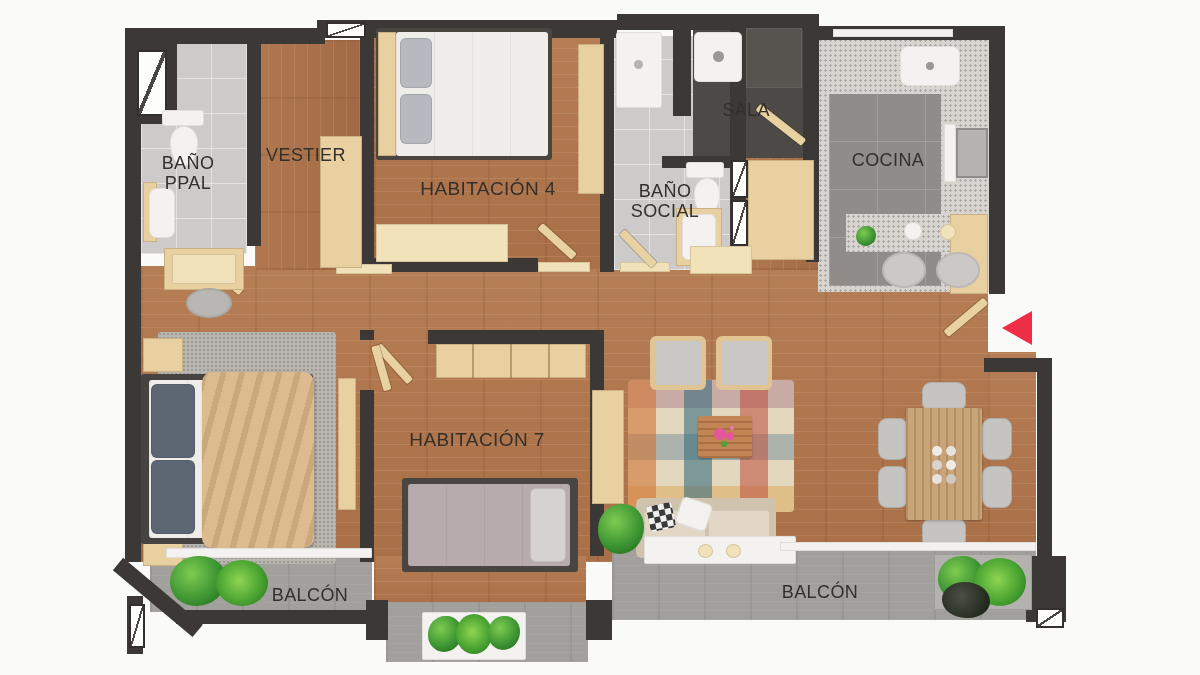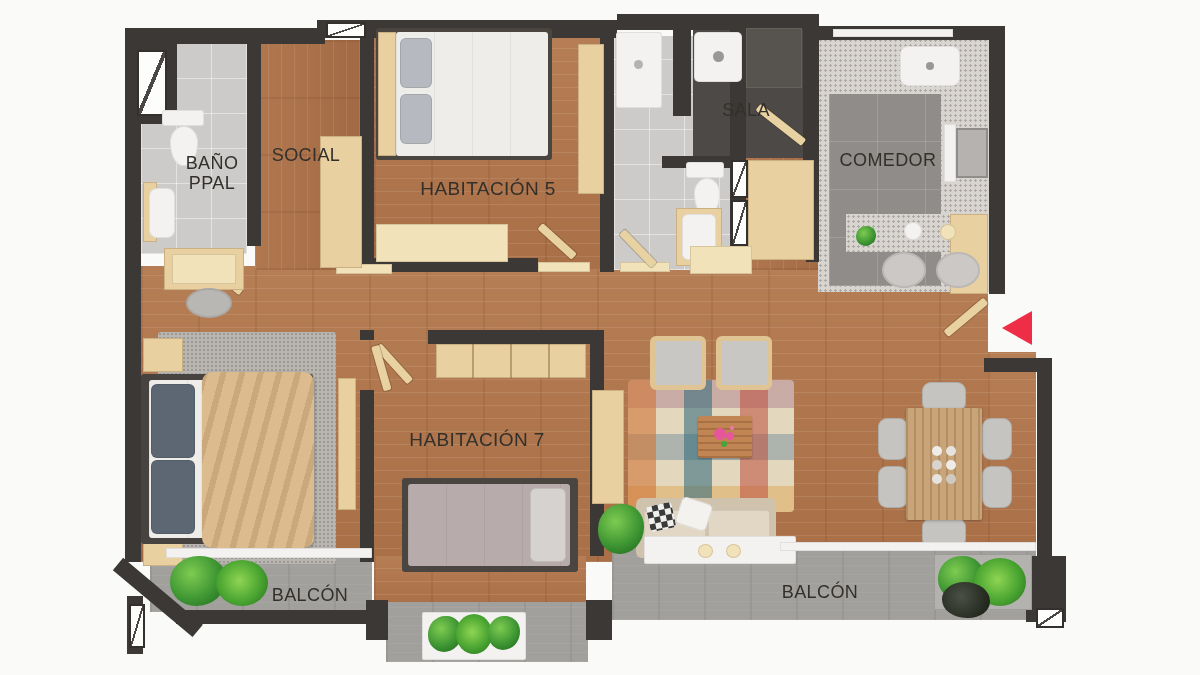--- a/index.html
+++ b/index.html
@@ -229,22 +229,23 @@
   <div class="plant" style="left:938px;top:556px;width:46px;height:44px;"></div>
   <div class="plant-palm" style="left:974px;top:558px;width:52px;height:48px;"></div>
   <div class="plant-dark" style="left:942px;top:582px;width:48px;height:36px;"></div>
   <div class="wht" style="left:422px;top:612px;width:104px;height:48px;border-radius:2px;"></div>
   <div class="plant" style="left:428px;top:616px;width:34px;height:36px;"></div>
   <div class="plant-palm" style="left:456px;top:614px;width:36px;height:40px;"></div>
   <div class="plant" style="left:488px;top:616px;width:32px;height:34px;"></div>
 
   <div class="arrow-left" style="left:1002px;top:311px;"></div>
 
-  <div class="lbl wrap" style="left:212px;top:173px;width:86px;">BAÑO PPAL</div>
-  <div class="lbl" style="left:306px;top:155px;">SOCIAL</div>
-  <div class="lbl big" style="left:488px;top:189px;">HABITACIÓN 5</div>
+  <div class="lbl wrap" style="left:188px;top:173px;width:86px;">BAÑO PPAL</div>
+  <div class="lbl" style="left:306px;top:155px;">VESTIER</div>
+  <div class="lbl big" style="left:488px;top:189px;">HABITACIÓN 4</div>
+  <div class="lbl wrap" style="left:665px;top:201px;width:96px;">BAÑO SOCIAL</div>
   <div class="lbl" style="left:746px;top:110px;">SALA</div>
-  <div class="lbl" style="left:888px;top:160px;">COMEDOR</div>
+  <div class="lbl" style="left:888px;top:160px;">COCINA</div>
   <div class="lbl big" style="left:477px;top:440px;">HABITACIÓN 7</div>
   <div class="lbl" style="left:310px;top:595px;">BALCÓN</div>
   <div class="lbl" style="left:820px;top:592px;">BALCÓN</div>
 
 </div>
 
 </body></html>

